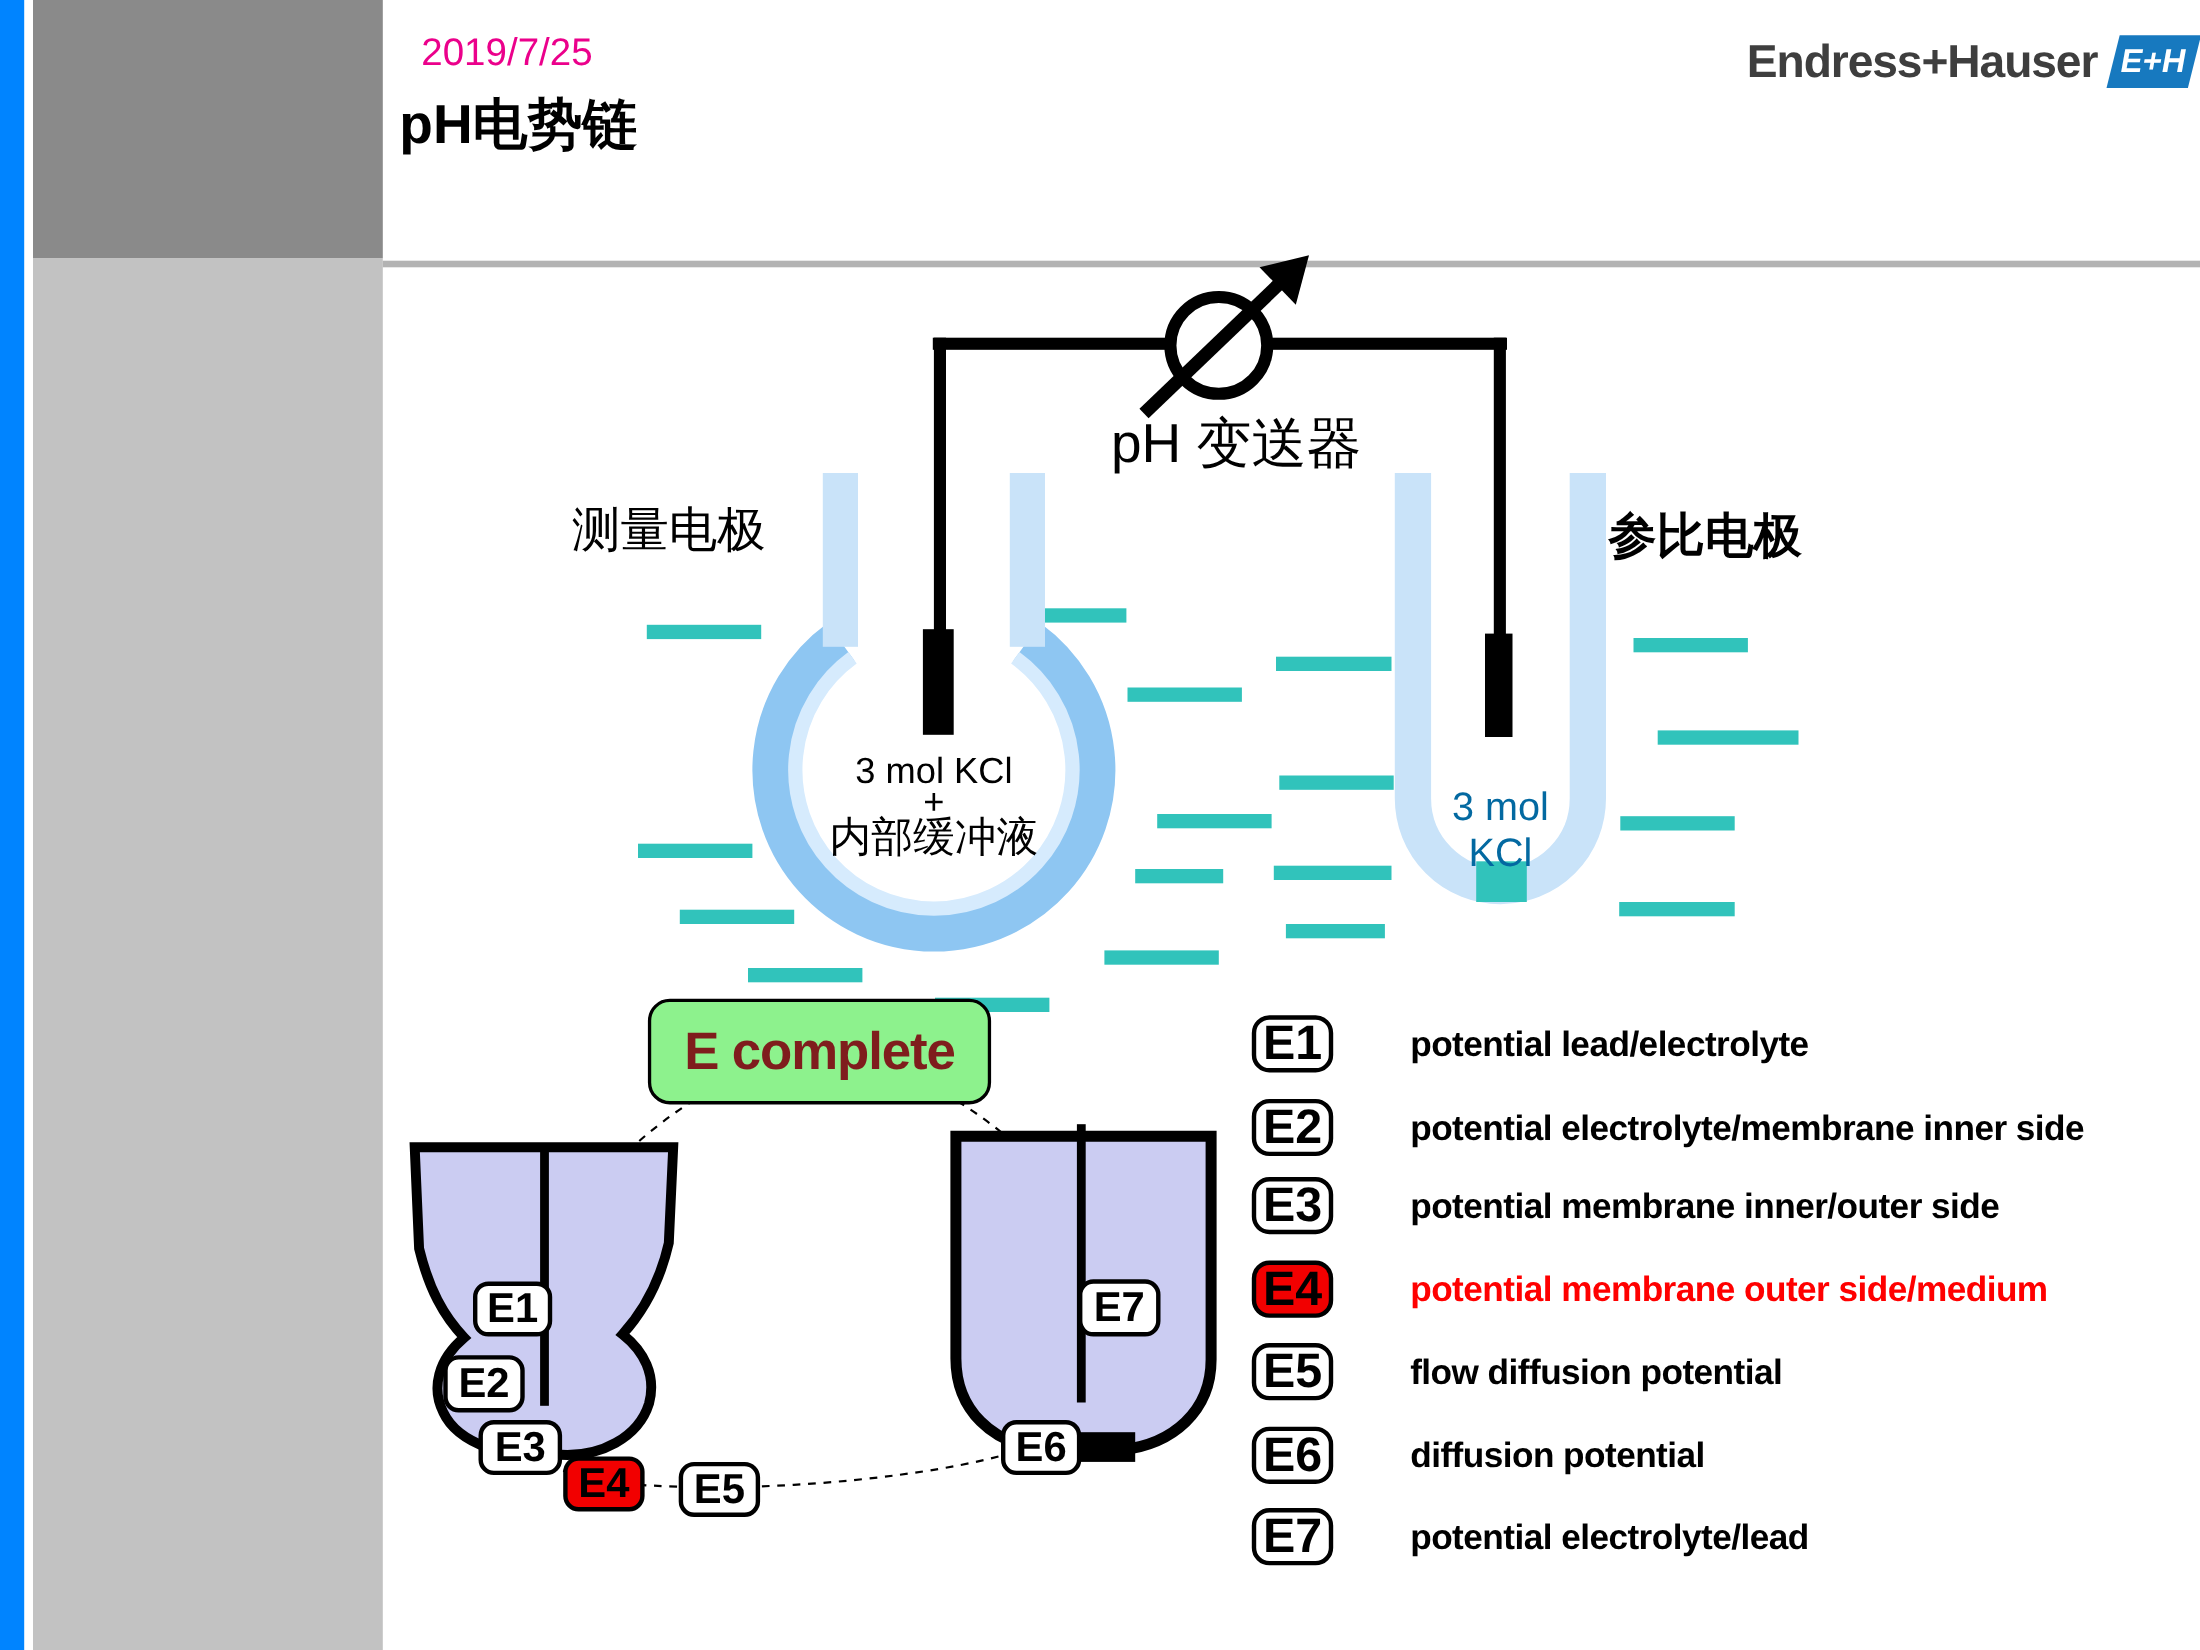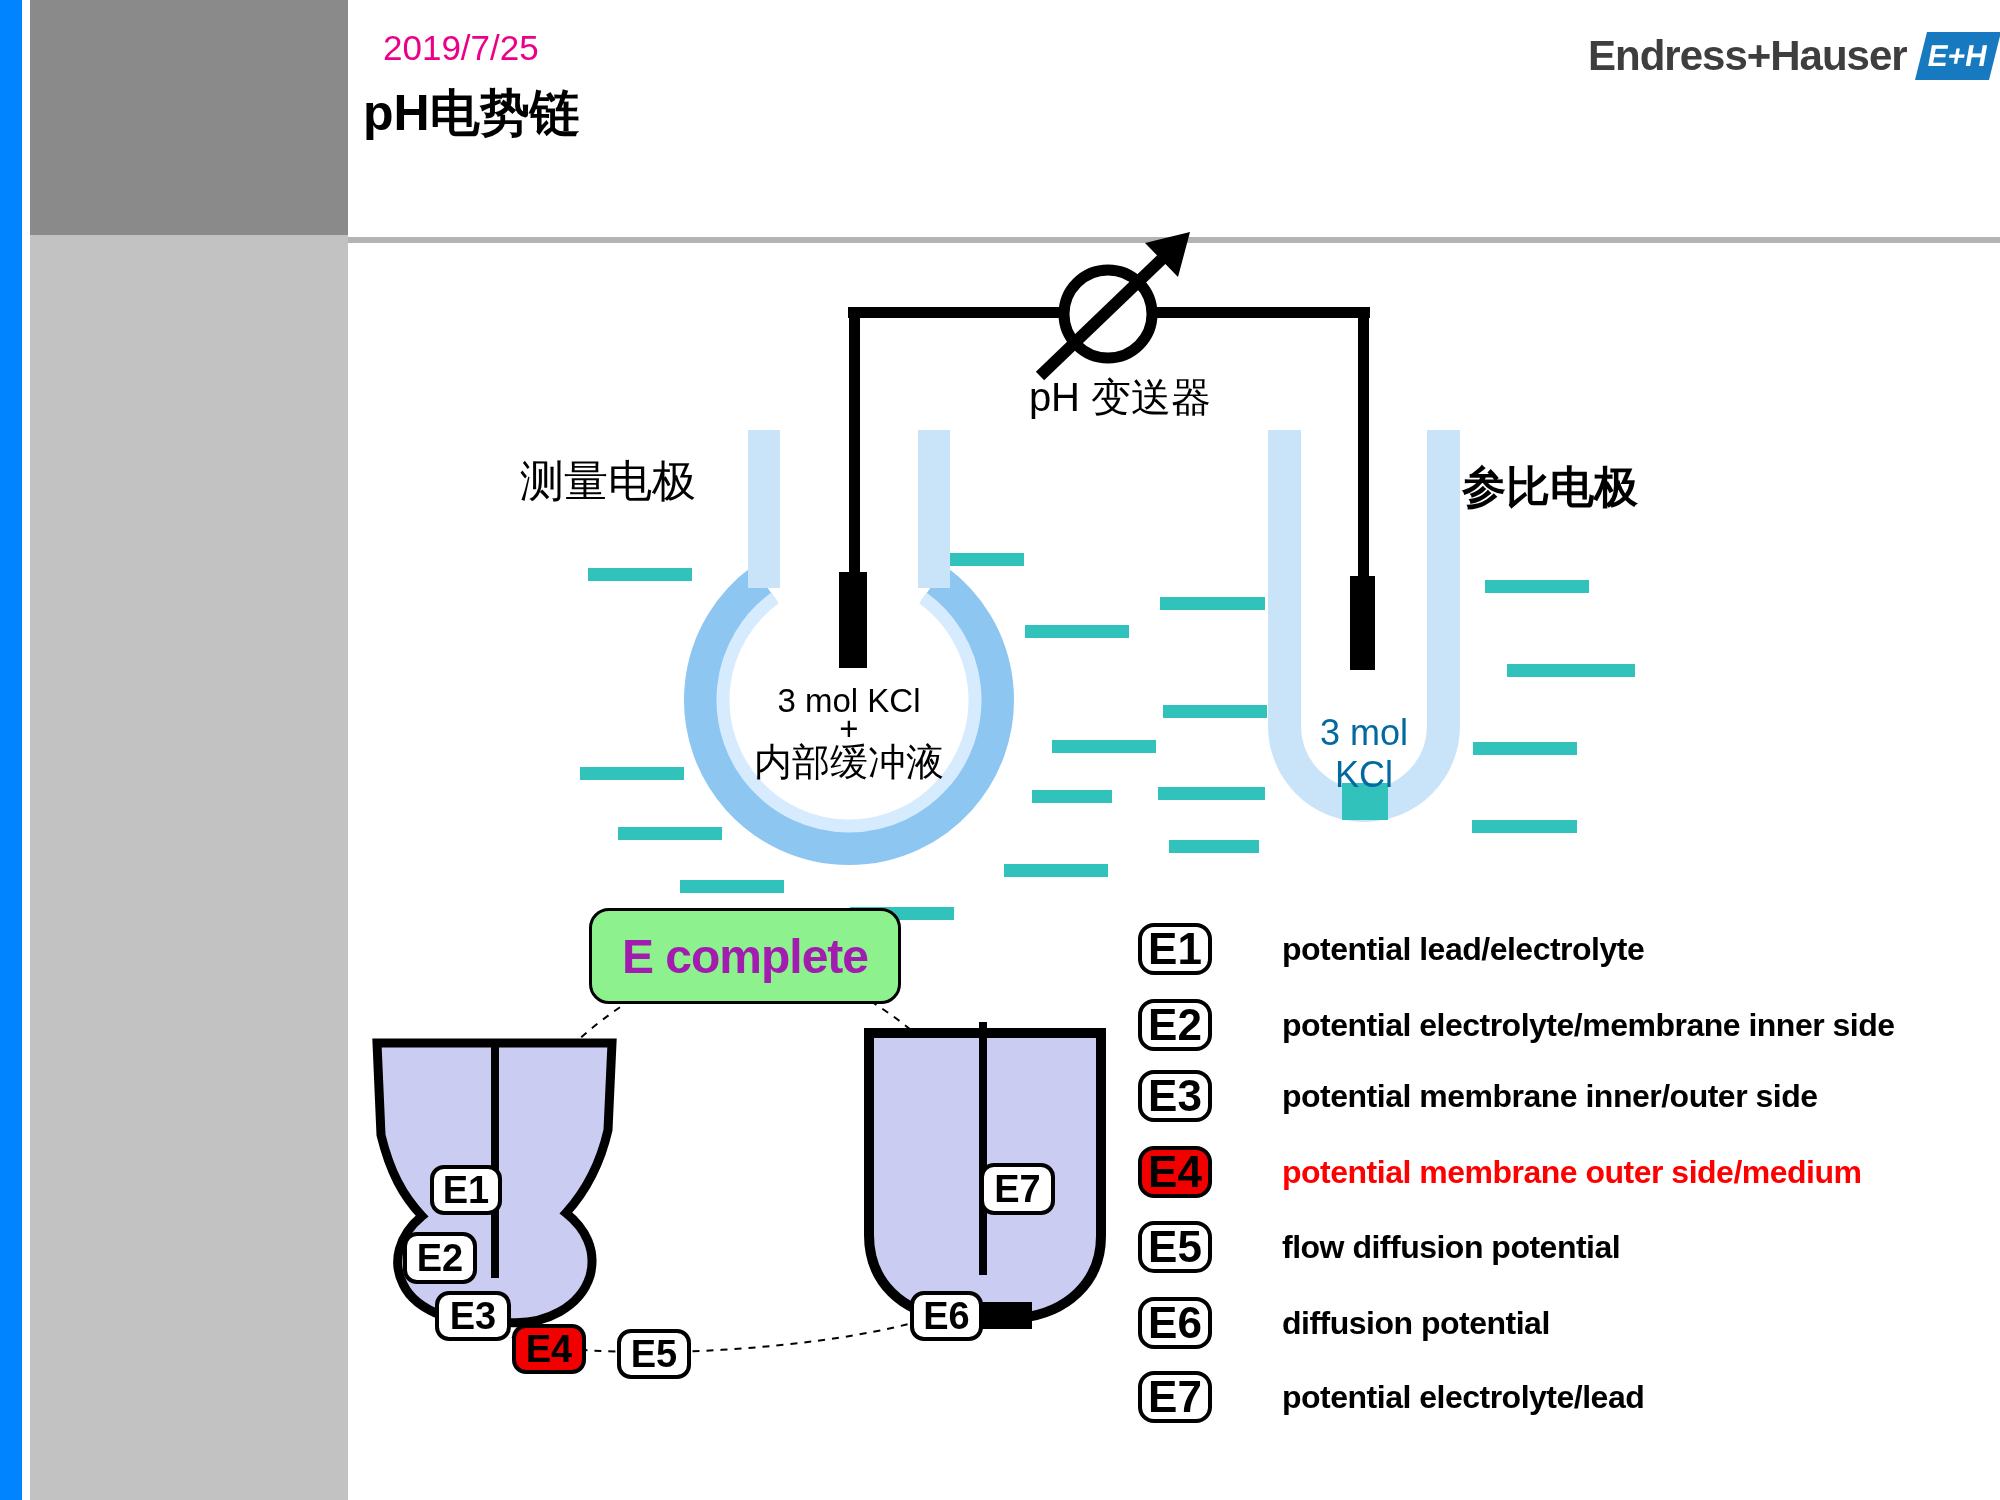--- a/index.html
+++ b/index.html
@@ -17,33 +17,33 @@
   #slide-date{left:383px;top:28px;font-size:35px;color:#EB008B;}
   #slide-title{left:363px;top:80px;font-size:50px;font-weight:bold;color:#000;}
   #logo{left:1588px;top:30px;height:52px;display:flex;align-items:center;}
   #logo-text{font-size:42px;font-weight:bold;color:#3E3E3E;letter-spacing:-1px;}
   #logo-mark{margin-left:14px;width:74px;height:48px;background:#1779BF;transform:skewX(-14deg);
              display:flex;align-items:center;justify-content:center;}
   #logo-mark span{color:#fff;font-size:30px;font-weight:bold;transform:skewX(4deg);}
 
   
   .cjk-label{font-size:44px;color:#000;white-space:nowrap;}
-  #transmitter-label{left:1010px;top:370px;width:220px;text-align:center;font-size:40px;white-space:nowrap;}
+  #transmitter-label{left:1010px;top:370px;width:220px;text-align:center;font-size:50px;white-space:nowrap;}
   #measuring-content{left:724px;top:684px;width:250px;text-align:center;color:#000;}
   #measuring-content .l1{font-size:33px;line-height:34px;}
   #measuring-content .l2{font-size:33px;line-height:22px;}
   #measuring-content .l3{font-size:38px;line-height:44px;}
   #reference-content{left:1285px;top:712px;width:158px;text-align:center;color:#0369a1;}
   #reference-content .l1{font-size:36px;line-height:42px;}
   #reference-content .l2{font-size:36px;line-height:42px;}
 
   
   #e-complete-box{left:589px;top:908px;width:306px;height:90px;background:#8DF28D;border:3px solid #000;
                   border-radius:20px;display:flex;align-items:center;justify-content:center;}
-  #e-complete-box span{font-size:48px;font-weight:900;color:#a21caf;letter-spacing:-1px;}
+  #e-complete-box span{font-size:48px;font-weight:900;color:#7f1d1d;letter-spacing:-1px;}
   .chain-badge{background:#fff;border:4px solid #000;border-radius:14px;color:#000;
                display:flex;align-items:center;justify-content:center;
                font-weight:bold;font-size:38px;}
   .chain-badge.red{background:#F20000;}
 
   
   .legend-row{position:absolute;left:1138px;height:50px;display:flex;align-items:center;}
   .legend-badge{width:74px;height:52px;background:#fff;border:4px solid #000;border-radius:16px;
                 display:flex;align-items:center;justify-content:center;
                 font-size:44px;font-weight:bold;color:#000;box-sizing:border-box;}

